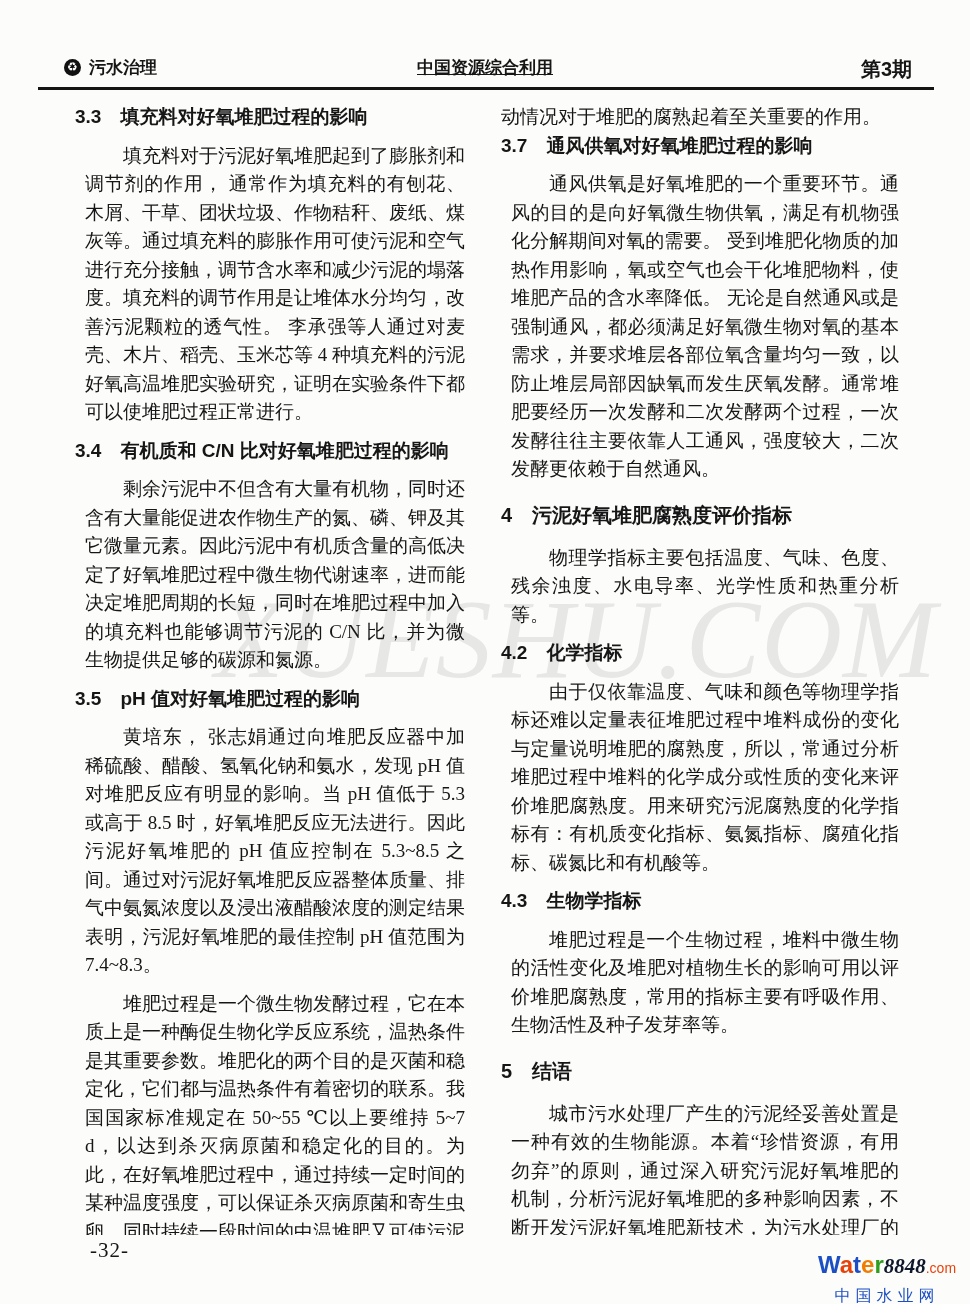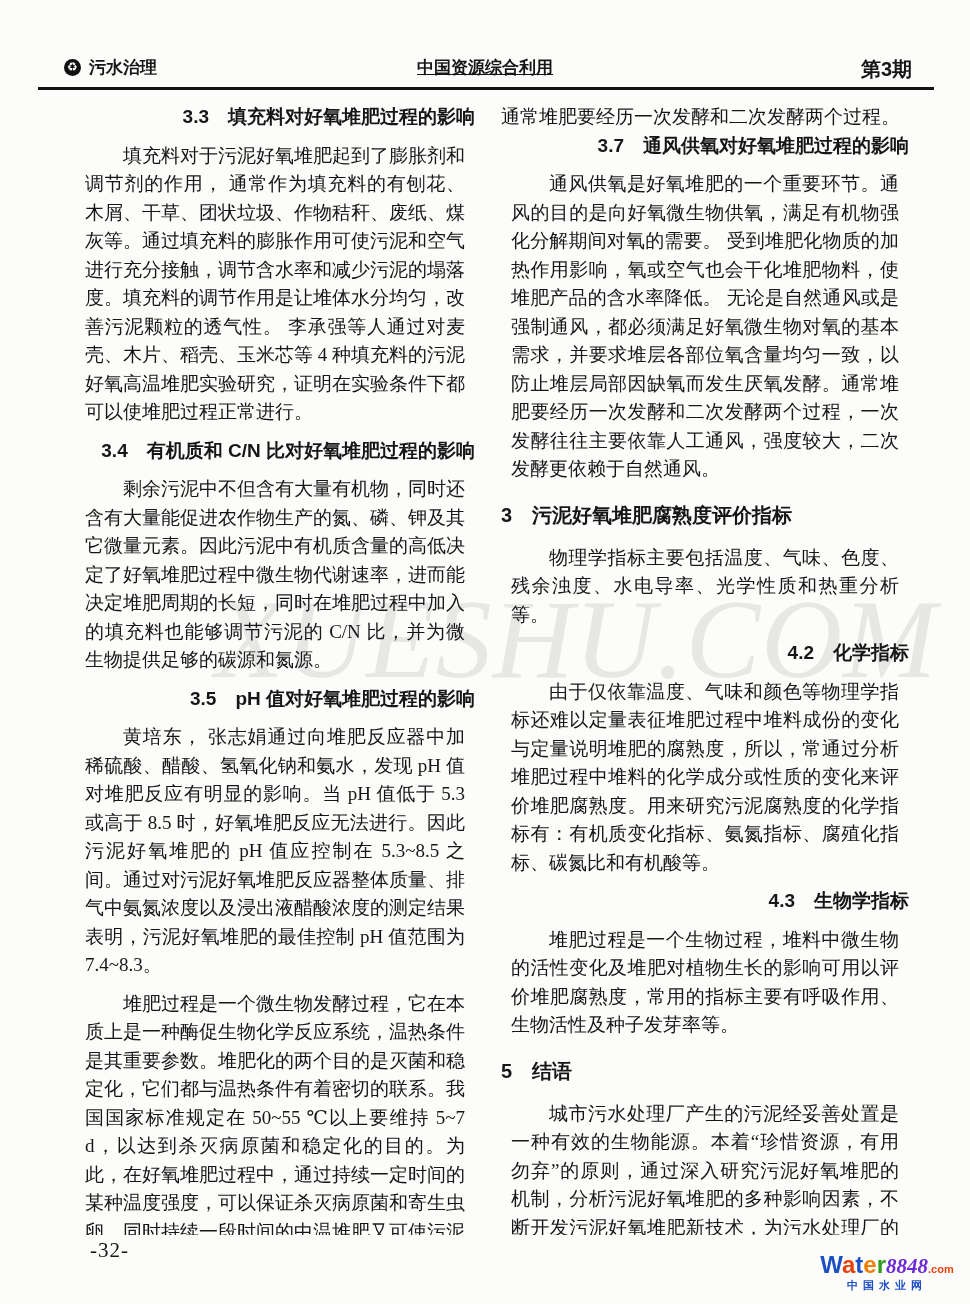--- a/index.html
+++ b/index.html
@@ -21,33 +21,33 @@
   
   .wm{position:absolute;top:575px;left:215px;font-size:112px;font-style:italic;
     font-family:"Liberation Serif",serif;color:rgba(150,150,150,0.20);
     letter-spacing:1px;white-space:nowrap;pointer-events:none;}
   
   .cols{position:absolute;top:103px;left:75px;display:flex;gap:26px;}
   .col{width:400px;height:1132px;overflow:hidden;text-align:justify;
     font-size:19px;line-height:28.5px;}
   .col-right{width:408px;}
   .h{font-family:"Liberation Sans","DejaVu Sans",sans-serif;font-weight:bold;
-    font-size:19px;line-height:28.5px;text-align:right;margin:0;}
+    font-size:19px;line-height:28.5px;text-align:left;margin:0;}
   .section-h{font-family:"Liberation Sans","DejaVu Sans",sans-serif;font-weight:bold;
     font-size:20px;line-height:28px;text-align:left;margin:17px 0 15px;}
   p.para{margin:10px;text-indent:2em;}
   p.para-cont{margin:0;text-indent:0;}
   
   .page-num{position:absolute;left:74px;top:1238px;font-size:21px;letter-spacing:1px;margin-left:16px;}
   .logo{position:absolute;right:8px;top:1252px;width:150px;text-align:center;
     font-family:"Liberation Sans","DejaVu Sans",sans-serif;line-height:1.05;}
   .logo-top{font-size:24px;font-weight:bold;white-space:nowrap;}
   .logo-num{font-family:"Liberation Serif",serif;font-style:italic;font-weight:bold;font-size:21px;}
-  .logo-com{font-size:11px;font-weight:bold;vertical-align:baseline;}
-  .logo-site{font-weight:bold;font-size:11px;letter-spacing:5px;margin-top:3px;white-space:nowrap;}
+  .logo-com{font-size:14px;font-weight:normal;vertical-align:baseline;}
+  .logo-site{font-weight:normal;font-size:16px;letter-spacing:5px;margin-top:11px;white-space:nowrap;}
 </style>
 </head>
 <body>
 
 <div class="page">
 
   <div class="hdr-left">
     <span class="recycle">♻</span>
     <span>污水治理</span>
   </div>
@@ -64,38 +64,38 @@
       <p class="para">填充料对于污泥好氧堆肥起到了膨胀剂和调节剂的作用， 通常作为填充料的有刨花、 木屑、干草、团状垃圾、作物秸秆、废纸、煤灰等。通过填充料的膨胀作用可使污泥和空气进行充分接触，调节含水率和减少污泥的塌落度。填充料的调节作用是让堆体水分均匀，改善污泥颗粒的透气性。 李承强等人通过对麦壳、木片、稻壳、玉米芯等 4 种填充料的污泥好氧高温堆肥实验研究，证明在实验条件下都可以使堆肥过程正常进行。</p>
       <div class="h">3.4　有机质和 C/N 比对好氧堆肥过程的影响</div>
       <p class="para">剩余污泥中不但含有大量有机物，同时还含有大量能促进农作物生产的氮、磷、钾及其它微量元素。因此污泥中有机质含量的高低决定了好氧堆肥过程中微生物代谢速率，进而能决定堆肥周期的长短，同时在堆肥过程中加入的填充料也能够调节污泥的 C/N 比，并为微生物提供足够的碳源和氮源。</p>
       <div class="h">3.5　pH 值对好氧堆肥过程的影响</div>
       <p class="para">黄培东， 张志娟通过向堆肥反应器中加稀硫酸、醋酸、氢氧化钠和氨水，发现 pH 值对堆肥反应有明显的影响。当 pH 值低于 5.3 或高于 8.5 时，好氧堆肥反应无法进行。因此污泥好氧堆肥的 pH 值应控制在 5.3~8.5 之间。通过对污泥好氧堆肥反应器整体质量、排气中氨氮浓度以及浸出液醋酸浓度的测定结果表明，污泥好氧堆肥的最佳控制 pH 值范围为 7.4~8.3。</p>
       <p class="para">堆肥过程是一个微生物发酵过程，它在本质上是一种酶促生物化学反应系统，温热条件是其重要参数。堆肥化的两个目的是灭菌和稳定化，它们都与温热条件有着密切的联系。我国国家标准规定在 50~55 ℃以上要维持 5~7 d，以达到杀灭病原菌和稳定化的目的。为此，在好氧堆肥过程中，通过持续一定时间的某种温度强度，可以保证杀灭病原菌和寄生虫卵，同时持续一段时间的中温堆肥又可使污泥趋于稳定化最终达到腐熟。稳定化过程贯穿于整个堆肥过程，在中温条件下(30~40 ℃)稳定效率最高。</p>
 
     </div>
 
     <div class="col col-right">
-      <p class="para-cont">通常堆肥要经历一次发酵和二次发酵两个过程。</p>
+      <p class="para-cont">动情况对于堆肥的腐熟起着至关重要的作用。</p>
       <div class="h">3.7　通风供氧对好氧堆肥过程的影响</div>
       <p class="para">通风供氧是好氧堆肥的一个重要环节。通风的目的是向好氧微生物供氧，满足有机物强化分解期间对氧的需要。 受到堆肥化物质的加热作用影响，氧或空气也会干化堆肥物料，使堆肥产品的含水率降低。 无论是自然通风或是强制通风，都必须满足好氧微生物对氧的基本需求，并要求堆层各部位氧含量均匀一致，以防止堆层局部因缺氧而发生厌氧发酵。通常堆肥要经历一次发酵和二次发酵两个过程，一次发酵往往主要依靠人工通风，强度较大，二次发酵更依赖于自然通风。</p>
-      <div class="section-h">3　污泥好氧堆肥腐熟度评价指标</div>
+      <div class="section-h">4　污泥好氧堆肥腐熟度评价指标</div>
       <p class="para">物理学指标主要包括温度、气味、色度、残余浊度、水电导率、光学性质和热重分析等。</p>
       <div class="h">4.2　化学指标</div>
       <p class="para">由于仅依靠温度、气味和颜色等物理学指标还难以定量表征堆肥过程中堆料成份的变化与定量说明堆肥的腐熟度，所以，常通过分析堆肥过程中堆料的化学成分或性质的变化来评价堆肥腐熟度。用来研究污泥腐熟度的化学指标有：有机质变化指标、氨氮指标、腐殖化指标、碳氮比和有机酸等。</p>
       <div class="h">4.3　生物学指标</div>
       <p class="para">堆肥过程是一个生物过程，堆料中微生物的活性变化及堆肥对植物生长的影响可用以评价堆肥腐熟度，常用的指标主要有呼吸作用、生物活性及种子发芽率等。</p>
       <div class="section-h">5　结语</div>
       <p class="para">城市污水处理厂产生的污泥经妥善处置是一种有效的生物能源。本着“珍惜资源，有用勿弃”的原则，通过深入研究污泥好氧堆肥的机制，分析污泥好氧堆肥的多种影响因素，不断开发污泥好氧堆肥新技术，为污水处理厂的污泥处理与处置找到一条化害为利、变废为宝、扬长避短、兴利抑弊的合理出路， 真正做到污泥无害化和资源化有效结合，将是我国城市污水污泥处理与处置的发展方向。</p>
 
     </div>
 
   </div>
 
   <div class="page-num">-32-</div>
 
   <div class="logo">
     <div class="logo-top">
-      <span><span style="color: rgb(29, 79, 196);">W</span><span style="color: rgb(232, 66, 11);">a</span><span style="color: rgb(29, 79, 196);">t</span><span style="color: rgb(240, 125, 0);">e</span><span style="color: rgb(47, 158, 31);">r</span></span><span class="logo-num" style="color: #6d28d9;">8848</span><span class="logo-com" style="color: rgb(232, 66, 11);">.com</span>
+      <span><span style="color: rgb(29, 79, 196);">W</span><span style="color: rgb(232, 66, 11);">a</span><span style="color: rgb(29, 79, 196);">t</span><span style="color: rgb(240, 125, 0);">e</span><span style="color: rgb(47, 158, 31);">r</span></span><span class="logo-num" style="color: #0f172a;">8848</span><span class="logo-com" style="color: rgb(232, 66, 11);">.com</span>
     </div>
     <div class="logo-site" style="color: rgb(29, 79, 196);">中国水业网</div>
   </div>
 
 </div>
 
 </body></html>

